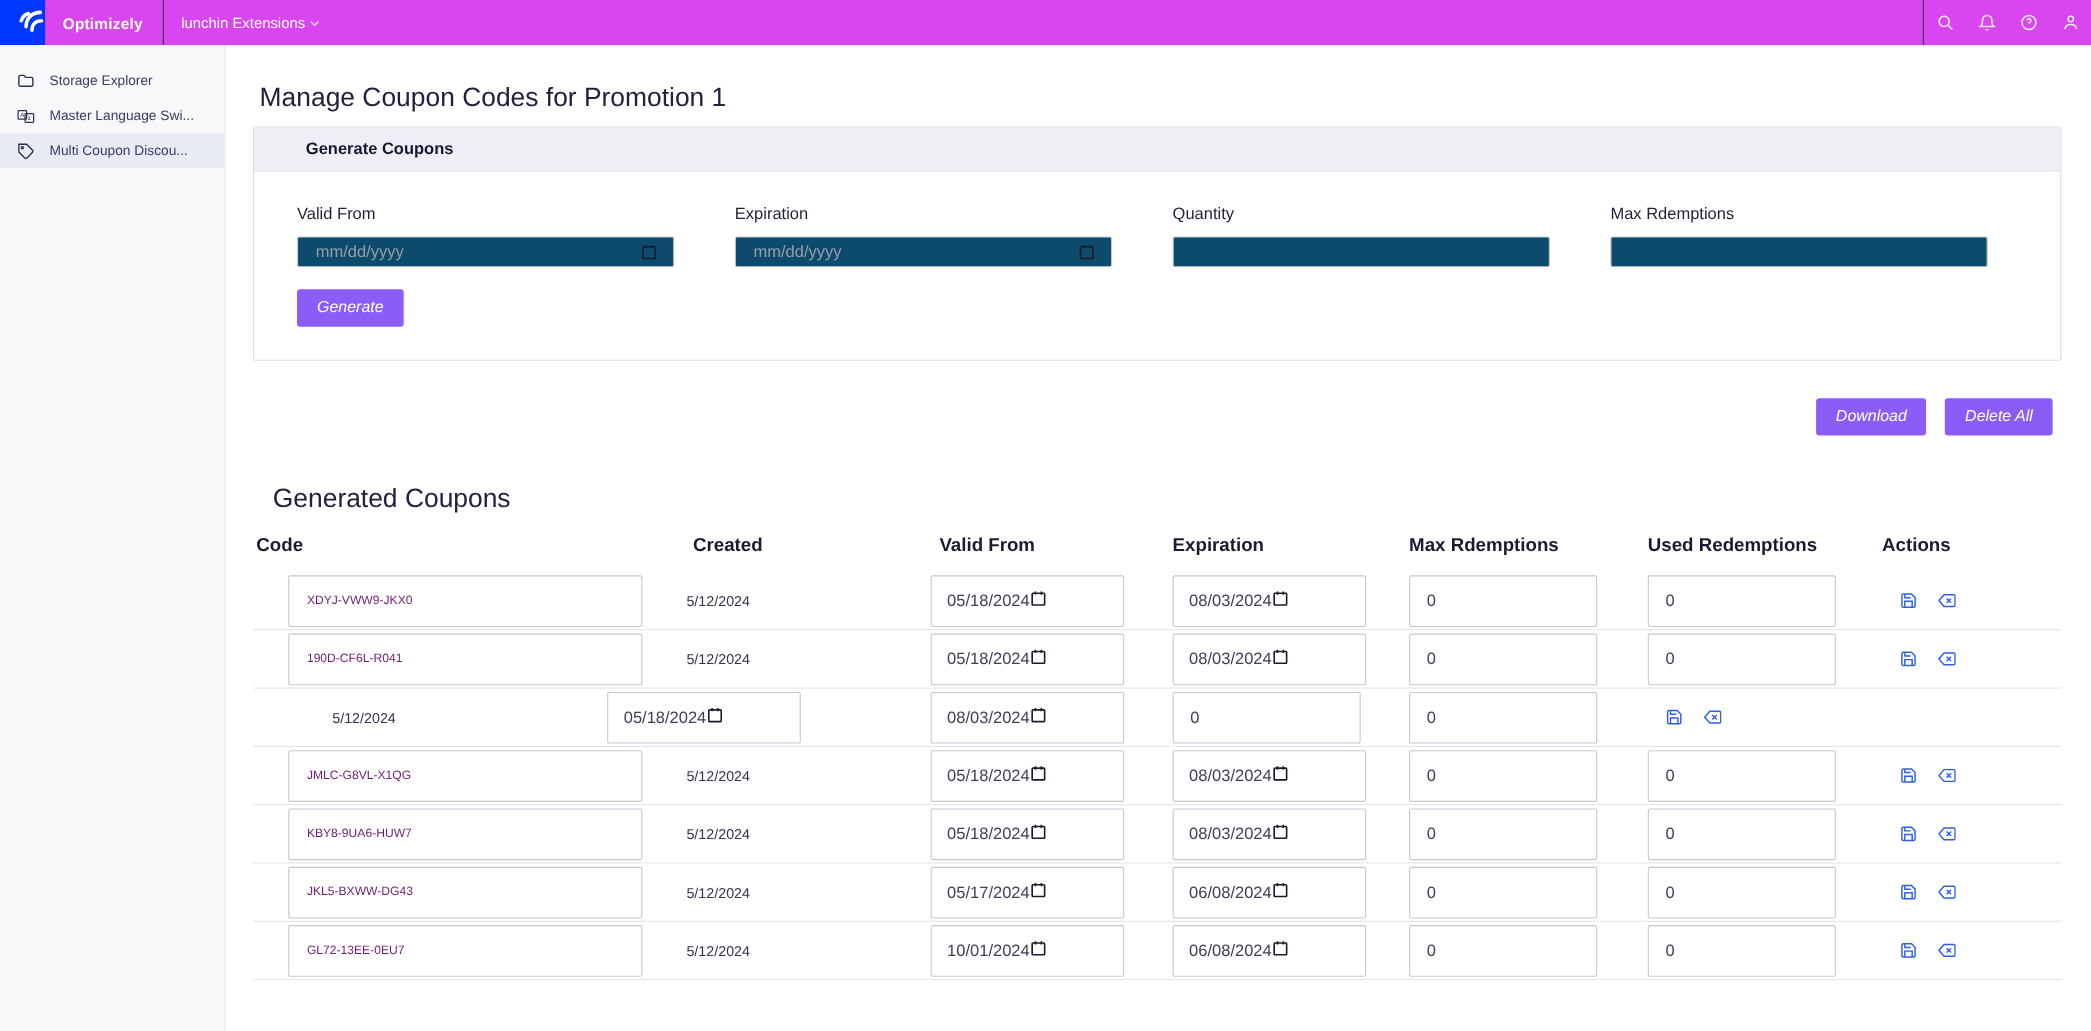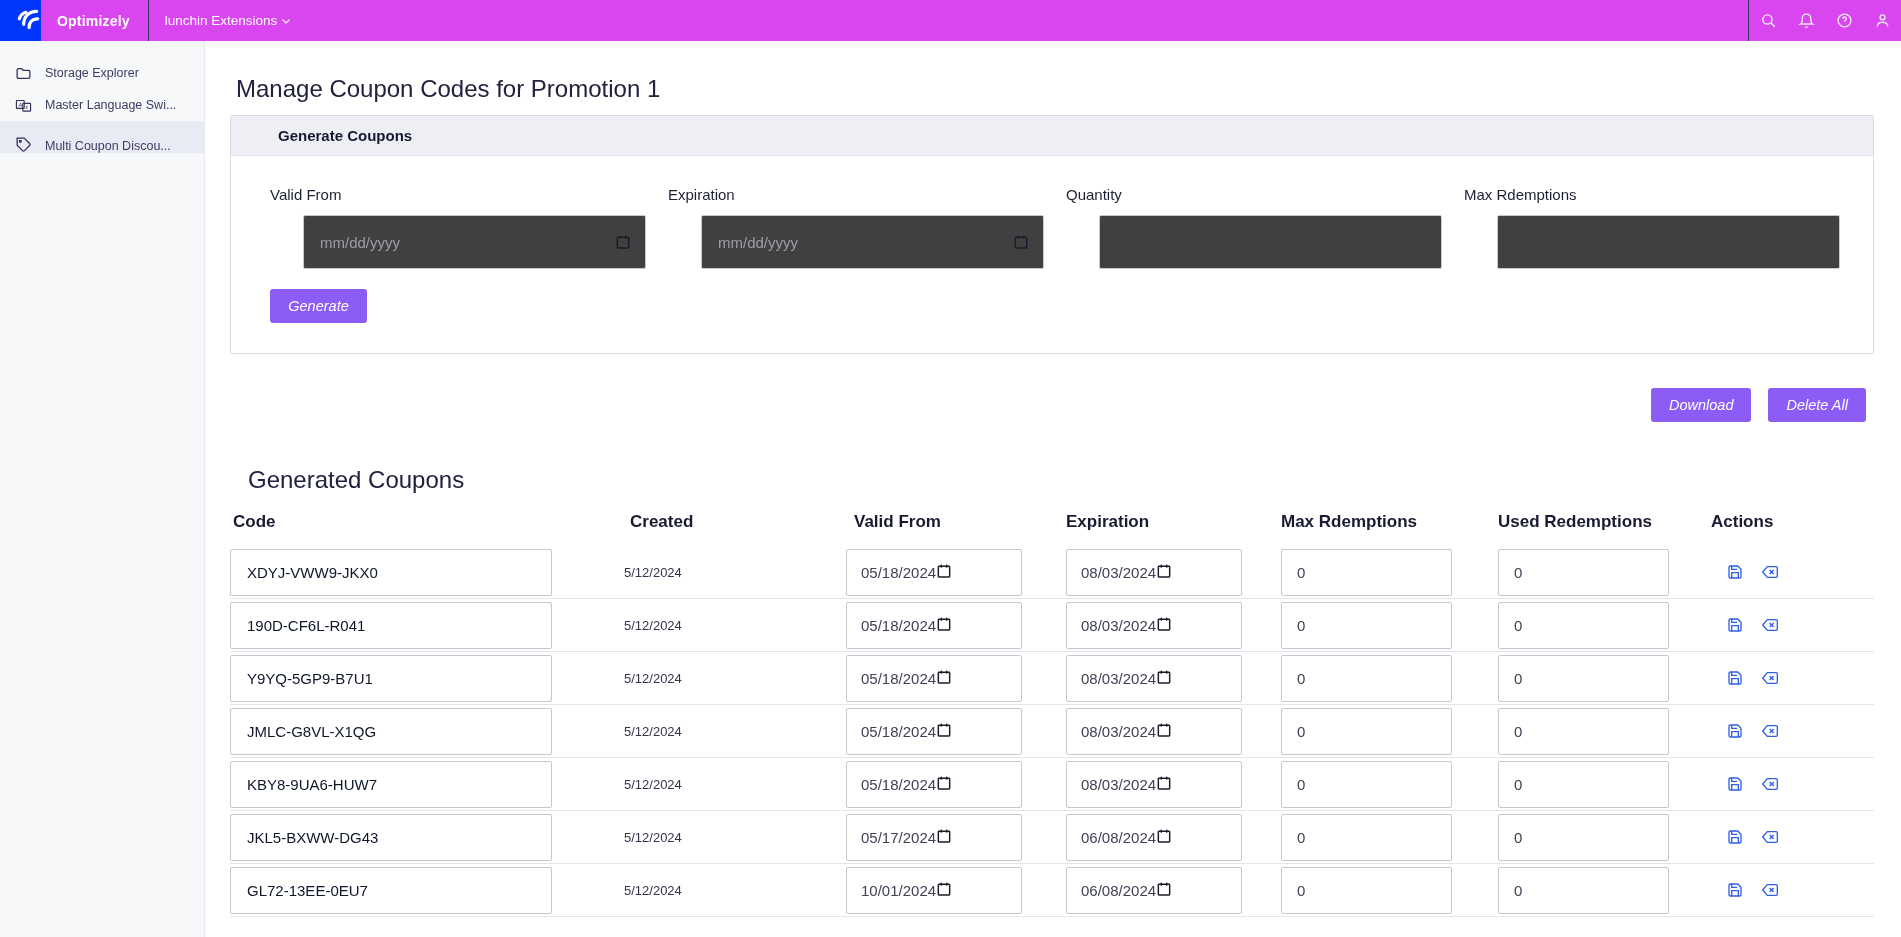--- a/index.html
+++ b/index.html
@@ -16,49 +16,49 @@
   .tb-divider { width:1px; height:41px; background:#343655; flex:none; }
   .workspace { display:flex; align-items:center; gap:3px; font-size:13.5px; padding:0 16px; cursor:pointer; }
   .workspace svg { width:12px; height:12px; }
   .tb-right { margin-left:auto; display:flex; align-items:center; height:100%; }
   .tb-icon { width:38px; height:41px; display:flex; align-items:center; justify-content:center; cursor:pointer; }
   .tb-icon svg { width:17px; height:17px; stroke:#E8E9F2; }
   
   .app { display:flex; height:896px; }
   .sidebar { width:205px; flex:none; background:#F7F8FA; border-right:1px solid #E8E8EE; padding-top:16px; }
   .side-item { height:32px; display:flex; align-items:center; gap:13px; padding-left:15px; font-size:12.5px; color:#3A3D63; cursor:pointer; }
-  .side-item.selected { background:#E9EBF4;align-items:flex-end; }
+  .side-item.selected { background:#E9EBF4; }
   .side-item svg { width:17px; height:17px; stroke:#2E3156; flex:none; }
   .main { flex:1; padding:0 27px 0 25px; overflow:hidden; }
   
   .page-title { margin-top:34px; margin-left:6px; font-size:24px; font-weight:400; color:#20223E; }
   .section-title { margin-top:44px; margin-left:18px; font-size:24px; font-weight:400; color:#20223E; }
   
   .panel { margin-top:12px; border:1px solid #DADBE2; border-radius:2px; background:#fff; }
   .panel-header { height:40px; background:#EEEFF5; border-bottom:1px solid #E3E4EB; display:flex; align-items:center; padding-left:47px; font-size:15px; font-weight:700; color:#16182F; }
   .panel-body { padding:30px 95px 30px 39px; }
   .fields { display:grid; grid-template-columns:repeat(4,343px); column-gap:55px; }
   .field-label { font-size:15px; color:#1E2134; margin-bottom:12px; }
-  .input { height:54px; border:1px solid #C7C9D2; border-radius:2px; background:#404040; display:flex; align-items:center; padding:0 14px 0 16px; font-size:15px; color:#3F4254; width:100%;margin-left:33px; }
+  .input { height:28px; border:1px solid #C7C9D2; border-radius:2px; background:#0c4a6e; display:flex; align-items:center; padding:0 14px 0 16px; font-size:15px; color:#3F4254; width:100%; }
   .input .ph { color:#9B9DA9; }
   .input .cal { margin-left:auto; display:flex; }
   .cal svg { width:16px; height:16px; stroke:#1A1C2B; }
   input.input { outline:none; font-family:"Liberation Sans",sans-serif; }
   .btn { border:none; background:#8b5cf6; color:#fff; font-family:"Liberation Sans",sans-serif; font-size:14.5px; border-radius:3px; cursor:pointer;font-style:italic; }
   .generate-btn { margin-top:20px; width:97px; height:34px; }
   
   .bulk-row { margin-top:34px; display:flex; justify-content:flex-end; gap:17px; padding-right:8px; }
   .bulk-row .btn { height:34px; padding:0 18px; font-size:14.5px; }
   
   .grid-cols { display:grid; grid-template-columns:322px 294px 220px 215px 217px 213px 1fr; align-items:center; }
   .t-head { margin-top:18px; padding-bottom:14px; font-size:17px; font-weight:700; color:#191B33; }
   .th-code { padding-left:3px; } .th-created { padding-left:78px; } .th-valid { padding-left:8px; }
   .t-row { height:53px; border-bottom:1px solid #E4E5EB; }
   .cell-box { height:47px; border:1px solid #C6C8D1; border-radius:2px; background:#fff; display:flex; align-items:center; }
-  .code-box { width:322px; padding:0 16px; font-size:15px; color:#0f172a; }
+  .code-box { width:322px; padding:0 16px; font-size:11px; color:#701a75;margin-left:32px; }
   .created-cell { padding-left:72px; font-size:13px; color:#33354A; }
   .date-box { width:176px; padding:0 11px 0 14px; font-size:15px; color:#3F4254; }
   .num-box { width:171px; padding-left:15px; font-size:15px; color:#3F4254; }
   .actions-cell { display:flex; gap:19px; padding-left:16px; }
   .act-btn { background:none; border:none; cursor:pointer; display:flex; padding:0; }
   .act-btn svg { width:16px; height:16px; stroke:#2F5FE8; }
 </style>
 </head>
 <body>
 
@@ -292,23 +292,20 @@
               <svg viewBox="0 0 24 24" fill="none" stroke-width="2">
                 <path d="M21 4H8l-7 8 7 8h13a2 2 0 0 0 2-2V6a2 2 0 0 0-2-2z"></path>
                 <line x1="17.5" y1="9" x2="11.5" y2="15"></line>
                 <line x1="11.5" y1="9" x2="17.5" y2="15"></line>
               </svg>
             </button>
           </div>
         </div>
 
         <div class="t-row grid-cols">
-          <div class="cell-box code-box">
-            <span>Y9YQ-5GP9-B7U1</span>
-          </div>
           <div class="created-cell">5/12/2024</div>
           <div class="cell-box date-box">
             <span>05/18/2024</span>
             <span class="cal">
               <svg viewBox="0 0 24 24" fill="none" stroke="#1A1C2B" stroke-width="2.2">
                 <rect x="3.5" y="5" width="17" height="16" rx="1"></rect>
                 <line x1="8" y1="2.5" x2="8" y2="7"></line>
                 <line x1="16" y1="2.5" x2="16" y2="7"></line>
               </svg>
             </span>

